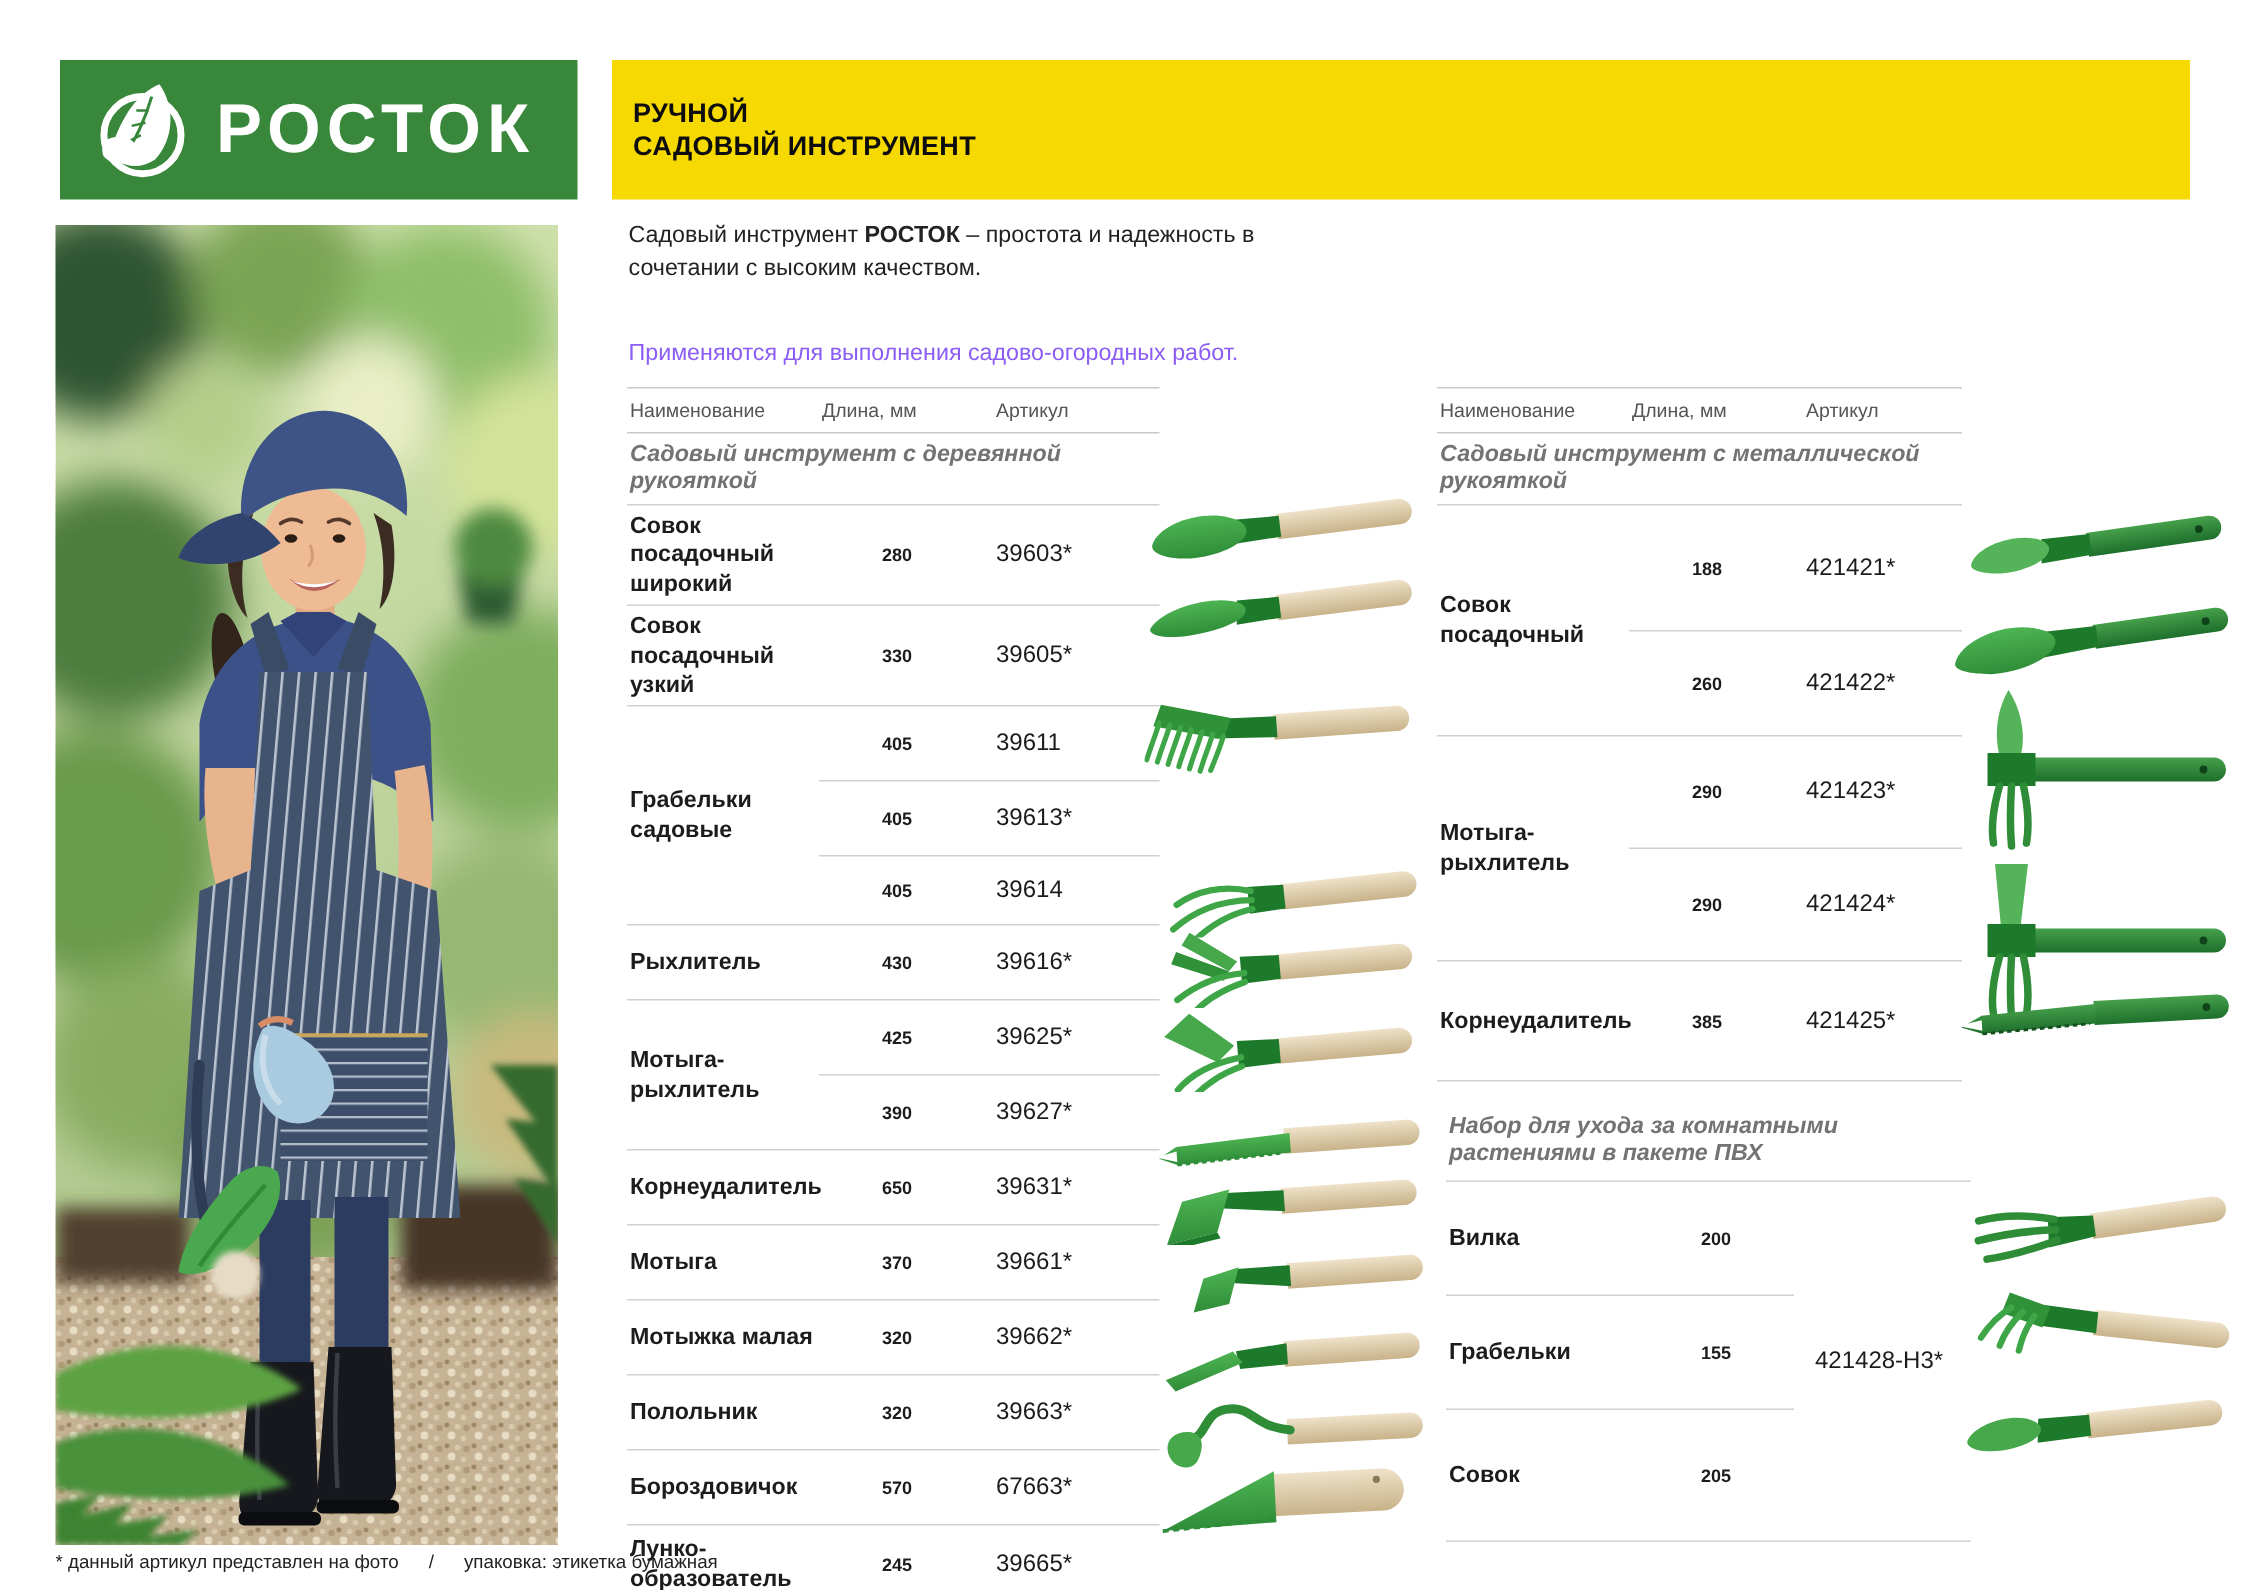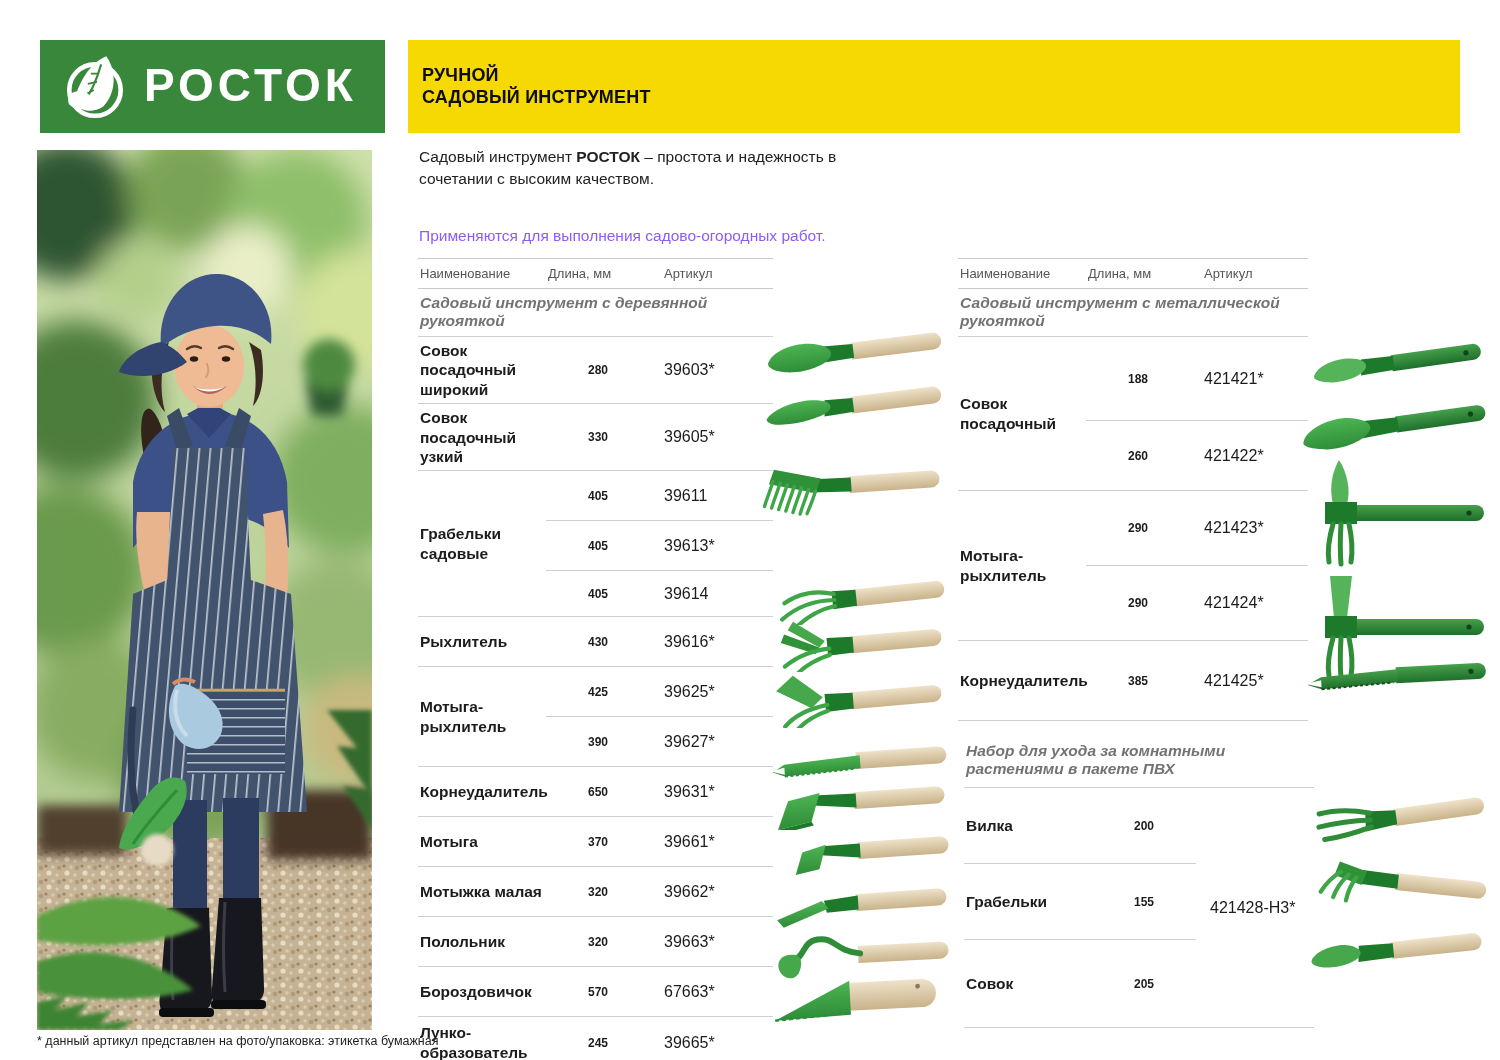--- a/index.html
+++ b/index.html
@@ -30,21 +30,21 @@
   .spec th{font-weight:normal;color:#555;font-size:13px;text-align:left;
            border-top:1px solid #c9c9c9;border-bottom:1px solid #c9c9c9;padding:7px 0 7px 2px}
   .spec th.c{text-align:left}
   .spec td{border-bottom:1px solid #d0d0d0;vertical-align:middle;font-size:15.5px}
   .spec tr.section td{font-weight:bold;font-style:italic;font-size:15.5px;color:#737373;padding:5px 0 6px 2px}
   .spec td.nm{font-weight:bold;line-height:1.25;padding:4px 4px 4px 2px}
   .spec td.len{text-align:center;font-weight:bold;font-size:12px}
   .spec td.art{padding-left:14px;font-size:16px}
   #pvc-table tr.section td{border-top:none}
 
-  .footnote{position:absolute;left:37px;top:1034px;font-size:12.5px;color:#222;display:flex;gap:0;align-items:flex-start}
+  .footnote{position:absolute;left:37px;top:1034px;font-size:12.5px;color:#222;display:flex;gap:20px;align-items:flex-start}
 
   
   .photo{position:absolute;left:37px;top:150px;width:335px;height:880px}
 
   
   .tool{position:absolute}
   .tl{stroke:#3fa648;stroke-width:3.4;fill:none;stroke-linecap:round}
   .tl4{stroke:#3fa648;stroke-width:4.2;fill:none;stroke-linecap:round}
   .tlg{stroke:#2f8d38;stroke-width:5;fill:none;stroke-linecap:round}
   .fg1{fill:#46a74b}.fg2{fill:#2f9238}.fgd{fill:#1d7a2a}.fgl{fill:#55b45a}

